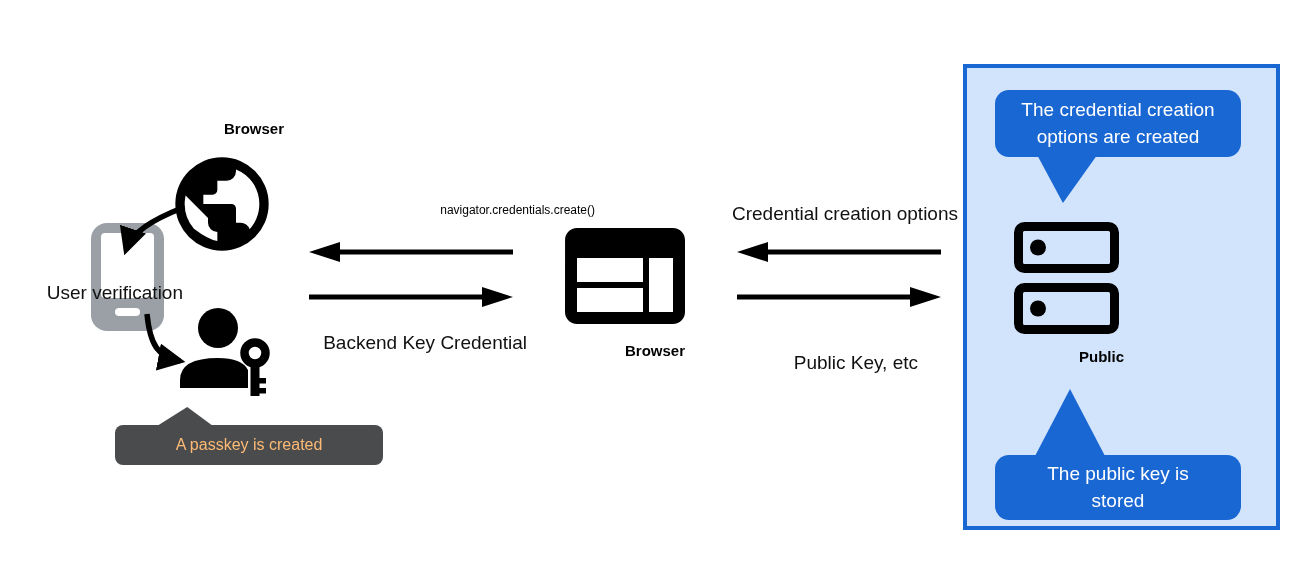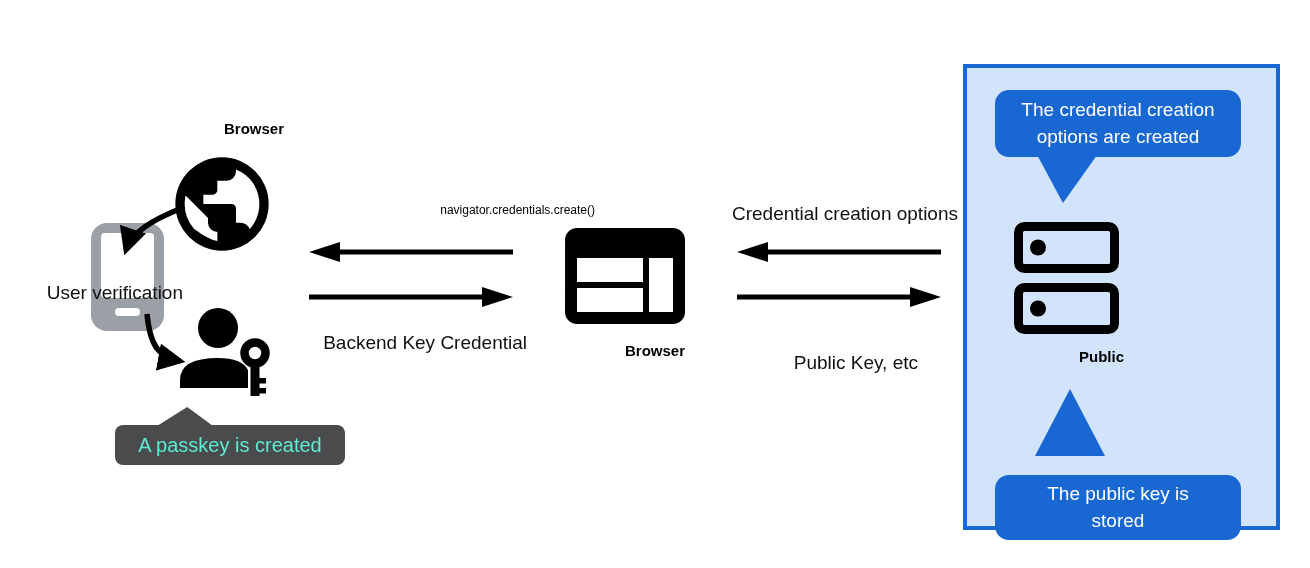--- a/index.html
+++ b/index.html
@@ -5,31 +5,31 @@
   html,body{margin:0;padding:0;background:#fff;}
   body{font-family:"Liberation Sans",sans-serif;color:#000;}
   .canvas{position:relative;width:1310px;height:568px;background:#fff;overflow:hidden;}
   .abs{position:absolute;}
   .center{text-align:right;}
   .node-label{font-weight:700;font-size:15px;color:#000;}
   .msg-label{font-size:19px;color:#111;}
   .code-label{font-family:Liberation Sans, sans-serif;font-size:12px;color:#000;}
 
   
-  .dark-tooltip{left:115px;top:425px;width:230px;height:40px;background:#4A4B4D;border-radius:8px;
-    color:#5eead4;font-size:20px;line-height:40px;text-align:center;}
+  .dark-tooltip{left:115px;top:425px;width:268px;height:40px;background:#4A4B4D;border-radius:8px;
+    color:#fdba74;font-size:16px;line-height:40px;text-align:center;}
   .dark-tooltip .ptr{position:absolute;left:42px;top:-18px;width:56px;height:19px;background:#4A4B4D;
     clip-path:polygon(54% 0,0 100%,100% 100%);}
 
   
   .backend-panel{left:963px;top:64px;width:309px;height:458px;background:#D2E3FC;border:4px solid #1967D2;}
   .blue-tooltip{position:absolute;background:#1967D2;color:#fff;font-size:19px;line-height:1.4;
     border-radius:14px;text-align:center;box-sizing:border-box;width:246px;}
   .bt-top{left:28px;top:22px;min-height:62px;padding:7px 10px;}
-  .bt-bottom{left:28px;top:387px;min-height:57px;padding:6px 40px;margin-top:20px;}
+  .bt-bottom{left:28px;top:387px;min-height:57px;padding:6px 40px;}
   .ptr-down{position:absolute;left:68px;top:83px;width:65px;height:52px;background:#1967D2;
     clip-path:polygon(0 0,100% 0,43% 100%);}
   .ptr-up{position:absolute;left:68px;top:321px;width:70px;height:67px;background:#1967D2;
     clip-path:polygon(50% 0,0 100%,100% 100%);}
 
   svg{display:block;}
   .arrow{fill:#000;}
 </style>
 </head>
 <body>

